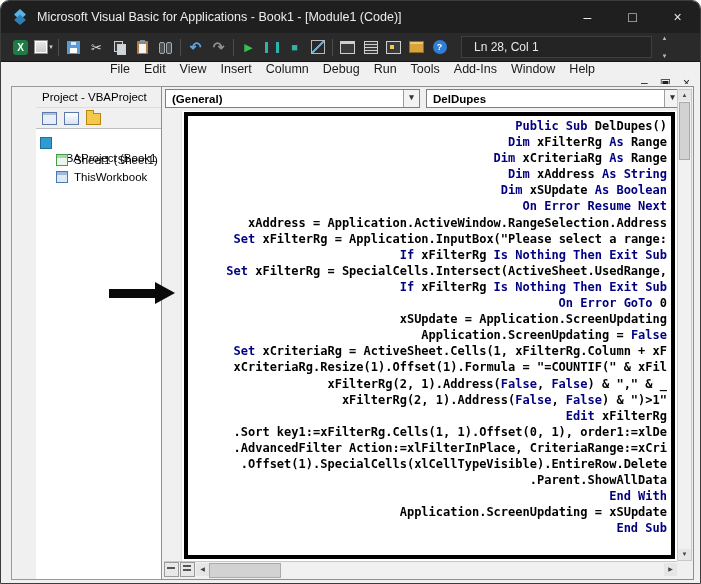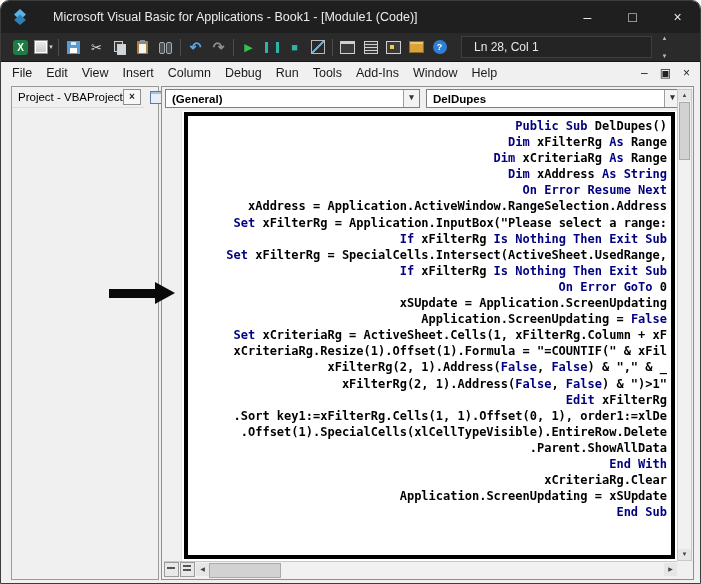--- a/index.html
+++ b/index.html
@@ -3,21 +3,21 @@
 <meta charset="utf-8">
 <style>
   html,body{margin:0;padding:0;background:#fff;width:701px;height:584px;overflow:hidden;
     font-family:"Liberation Sans", sans-serif;}
   .window{width:699px;height:582px;border:1px solid #3c3c3c;border-radius:9px 9px 0 0;
     overflow:hidden;position:relative;background:#f0f0f0;}
 
   
   .titlebar{height:32px;background:#1f1f1f;display:flex;align-items:center;color:#ececec;font-size:12.5px;}
   .app-icon{width:16px;height:16px;margin:0 9px 0 11px;flex:none;}
-  .title{white-space:nowrap;overflow:hidden;margin-left:16px;}
+  .title{white-space:nowrap;overflow:hidden;}
   .tspacer{flex:1;}
   .ctl{width:45px;height:32px;display:flex;align-items:center;justify-content:center;font-size:14px;color:#e8e8e8;cursor:default;}
 
   
   .toolbar{height:28px;background:#2a2a2a;display:flex;align-items:center;padding-left:8px;border-bottom:1px solid #151515;}
   .tbtn{width:23px;height:24px;display:flex;align-items:center;justify-content:center;border-radius:3px;flex:none;}
   .tsep{width:1px;height:17px;background:#4d4d4d;margin:0 3px;flex:none;}
   .glyph{font-size:13px;color:#d6d6d6;line-height:1;}
   .g-undo{color:#5aa7e8;font-weight:700;font-size:14px;}
   .g-redo{color:#8f8f8f;font-weight:700;font-size:14px;}
@@ -47,31 +47,31 @@
   .ic-ob::after{content:"";position:absolute;left:3px;top:3px;width:4px;height:4px;background:#f2c94c;}
   .ic-toolbox{width:13px;height:10px;background:#d8a33c;border:1px solid #8f6b1e;box-shadow:inset 0 2px 0 #eec96a;}
   .ic-help{width:14px;height:14px;border-radius:50%;background:#2f7fd6;position:relative;}
   .ic-help::after{content:"?";position:absolute;inset:0;color:#fff;font:700 9px/14px "Liberation Sans",sans-serif;text-align:center;}
   .lncol{margin-left:10px;background:#242424;border:1px solid #3f3f3f;color:#e8e8e8;font-size:12px;
     padding:3px 12px;width:165px;white-space:nowrap;}
   .tovr{margin-left:6px;width:13px;height:24px;display:flex;flex-direction:column;align-items:center;justify-content:space-between;padding:3px 0;}
   .tovr span{font-size:6px;color:#bbb;line-height:1;}
 
   
-  .menubar{height:22px;background:#f0f0f0;display:flex;align-items:center;font-size:12.5px;color:#1a1a1a;}
+  .menubar{height:22px;background:#f0f0f0;display:flex;align-items:center;font-size:12.5px;color:#1a1a1a;flex-direction:column;}
   .menu-items{display:flex;align-items:center;height:100%;padding-left:4px;}
   .menu-item{padding:0 7px;height:100%;display:flex;align-items:center;}
   .mdi-ctls{margin-left:auto;display:flex;align-items:center;gap:12px;padding-right:10px;font-size:12px;color:#222;}
 
   
   .main{position:relative;height:500px;background:#f0f0f0;}
 
   
   .project-panel{position:absolute;left:10px;top:2px;bottom:4px;width:146px;background:#f0f0f0;
-    border:1px solid #9a9a9a;display:flex;}
+    border:1px solid #9a9a9a;display:flex;flex-direction:column;padding-left:24px;}
   .phead{height:20px;display:flex;align-items:center;padding:0 3px 0 6px;font-size:11.5px;
     border-bottom:1px solid #dcdcdc;}
   .phead .ptitle{flex:1;white-space:nowrap;overflow:hidden;}
   .pclose{width:16px;height:14px;border:1px solid #8f8f8f;background:#f7f7f7;position:relative;flex:none;}
   .pclose::after{content:"×";position:absolute;inset:0;font:700 10px/13px "Liberation Sans",sans-serif;text-align:center;color:#222;}
   .ptools{height:20px;display:flex;align-items:center;gap:7px;padding-left:6px;}
   .pt-viewcode{width:13px;height:11px;border:1px solid #5c78a8;background:#e8eef7;box-shadow:inset 0 2px 0 #aebfdc;}
   .pt-viewobject{width:13px;height:11px;border:1px solid #5c78a8;background:linear-gradient(#fff,#d7e2f2);}
   .pt-folders{width:13px;height:10px;background:#f2c94c;border:1px solid #b8860b;position:relative;margin-top:2px;}
   .pt-folders::before{content:"";position:absolute;top:-4px;left:-1px;width:6px;height:3px;background:#f2c94c;border:1px solid #b8860b;border-bottom:none;}
@@ -282,39 +282,40 @@
         </div>
       </div>
       <div class="code-area">
         <div class="margin-bar"></div>
         <div class="anno-rect">
           <div class="code-text">
               <div class="code-line"><span class="kw">Public Sub </span><span>DelDupes()</span></div>
               <div class="code-line"><span class="kw">Dim </span><span>xFilterRg </span><span class="kw">As </span><span>Range</span></div>
               <div class="code-line"><span class="kw">Dim </span><span>xCriteriaRg </span><span class="kw">As </span><span>Range</span></div>
               <div class="code-line"><span class="kw">Dim </span><span>xAddress </span><span class="kw">As String</span></div>
+              <div class="code-line"><span class="kw">Dim </span><span>xSUpdate </span><span class="kw">As Boolean</span></div>
               <div class="code-line"><span class="kw">On Error Resume Next</span></div>
               <div class="code-line"><span>xAddress = Application.ActiveWindow.RangeSelection.Address</span></div>
               <div class="code-line"><span class="kw">Set </span><span>xFilterRg = Application.InputBox("Please select a range:</span></div>
               <div class="code-line"><span class="kw">If </span><span>xFilterRg </span><span class="kw">Is Nothing Then Exit Sub</span></div>
               <div class="code-line"><span class="kw">Set </span><span>xFilterRg = SpecialCells.Intersect(ActiveSheet.UsedRange,</span></div>
               <div class="code-line"><span class="kw">If </span><span>xFilterRg </span><span class="kw">Is Nothing Then Exit Sub</span></div>
               <div class="code-line"><span class="kw">On Error GoTo </span><span>0</span></div>
               <div class="code-line"><span>xSUpdate = Application.ScreenUpdating</span></div>
               <div class="code-line"><span>Application.ScreenUpdating = </span><span class="kw">False</span></div>
               <div class="code-line"><span class="kw">Set </span><span>xCriteriaRg = ActiveSheet.Cells(1, xFilterRg.Column + xF</span></div>
               <div class="code-line"><span>xCriteriaRg.Resize(1).Offset(1).Formula = "=COUNTIF(" &amp; xFil</span></div>
               <div class="code-line"><span>xFilterRg(2, 1).Address(</span><span class="kw">False</span><span>, </span><span class="kw">False</span><span>) &amp; "," &amp; _</span></div>
               <div class="code-line"><span>xFilterRg(2, 1).Address(</span><span class="kw">False</span><span>, </span><span class="kw">False</span><span>) &amp; ")&gt;1"</span></div>
               <div class="code-line"><span class="kw">Edit </span><span>xFilterRg</span></div>
               <div class="code-line"><span>.Sort key1:=xFilterRg.Cells(1, 1).Offset(0, 1), order1:=xlDe</span></div>
+              <div class="code-line"><span>.AdvancedFilter Action:=xlFilterInPlace, CriteriaRange:=xCri</span></div>
               <div class="code-line"><span>.Offset(1).SpecialCells(xlCellTypeVisible).EntireRow.Delete</span></div>
               <div class="code-line"><span>.Parent.ShowAllData</span></div>
               <div class="code-line"><span class="kw">End With</span></div>
-              <div class="code-line"><span>xCriteriaRg.Clear</span></div>
               <div class="code-line"><span>Application.ScreenUpdating = xSUpdate</span></div>
               <div class="code-line"><span class="kw">End Sub</span></div>
             </div>
         </div>
       </div>
       <div class="vscroll">
         <span class="arr">▲</span>
         <div class="vthumb"></div>
         <span class="arr dn">▼</span>
       </div>

